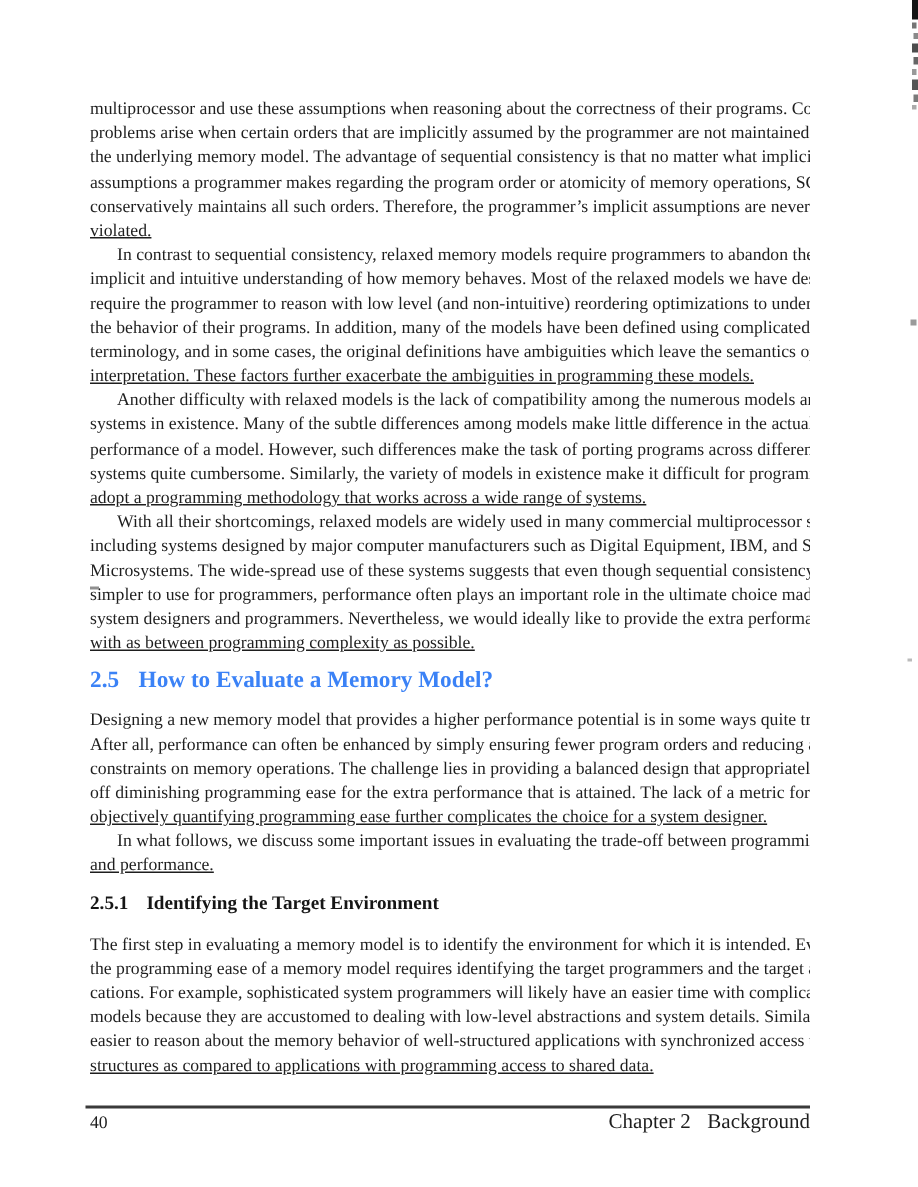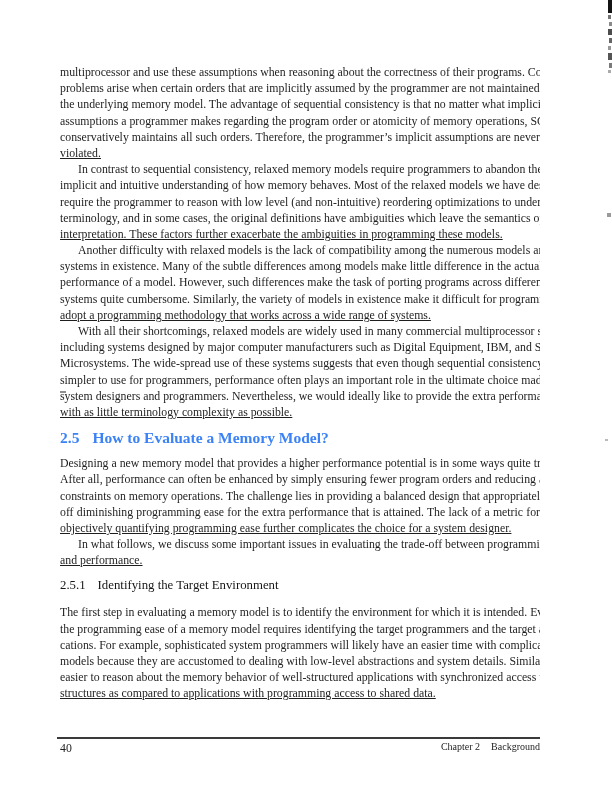--- a/index.html
+++ b/index.html
@@ -39,72 +39,73 @@
     font-size: 15.5px;
     line-height: 20px;
     font-weight: bold;
     color: #3b82f6;
   }
   .h1 .num { margin-right: 13px; }
   .h2 {
     margin: 9px 0 11px 0;
     font-size: 12.8px;
     line-height: 16px;
-    font-weight: normal;
+    font-weight: bold;
     color: #161616;
   }
   .h2 .num { margin-right: 12px; }
   .footer-rule {
     position: absolute;
     left: 57px; top: 737px;
     width: 483px; height: 1.5px;
     background: #3a3a3a;
   }
   .page-num {
     position: absolute;
     left: 60px; top: 741px;
     font-size: 11.8px;
     color: #1e1e1e;
   }
   .chapter {
     position: absolute;
     top: 741px; right: 72px;
-    font-size: 10px;
+    font-size: 14px;
     color: #1e1e1e;
   }
   .chapter .chap-label { margin-right: 11px; }
   .artifact { position: absolute; }
 </style>
 </head>
 <body>
 
 <div class="page">
   <div class="text-block" id="content-root">
       <div class="line">multiprocessor and use these assumptions when reasoning about the correctness of their programs. Correctness</div>
       <div class="line">problems arise when certain orders that are implicitly assumed by the programmer are not maintained by</div>
       <div class="line">the underlying memory model.  The advantage of sequential consistency is that no matter what implicit</div>
       <div class="line">assumptions a programmer makes regarding the program order or atomicity of memory operations, SC</div>
       <div class="line">conservatively maintains all such orders.  Therefore, the programmer’s implicit assumptions are never</div>
       <div class="line last">violated.</div>
       <div class="line first-indent">In contrast to sequential consistency, relaxed memory models require programmers to abandon their</div>
       <div class="line">implicit and intuitive understanding of how memory behaves. Most of the relaxed models we have described</div>
       <div class="line">require the programmer to reason with low level (and non-intuitive) reordering optimizations to understand</div>
+      <div class="line">the behavior of their programs.  In addition, many of the models have been defined using complicated</div>
       <div class="line">terminology, and in some cases, the original definitions have ambiguities which leave the semantics open to</div>
       <div class="line last">interpretation. These factors further exacerbate the ambiguities in programming these models.</div>
       <div class="line first-indent">Another difficulty with relaxed models is the lack of compatibility among the numerous models and</div>
       <div class="line">systems in existence.  Many of the subtle differences among models make little difference in the actual</div>
       <div class="line">performance of a model.  However, such differences make the task of porting programs across different</div>
       <div class="line">systems quite cumbersome.  Similarly, the variety of models in existence make it difficult for programmers to</div>
       <div class="line last">adopt a programming methodology that works across a wide range of systems.</div>
       <div class="line first-indent">With all their shortcomings, relaxed models are widely used in many commercial multiprocessor systems,</div>
       <div class="line">including systems designed by major computer manufacturers such as Digital Equipment, IBM, and Sun</div>
       <div class="line">Microsystems.  The wide-spread use of these systems suggests that even though sequential consistency is</div>
       <div class="line">simpler to use for programmers, performance often plays an important role in the ultimate choice made by</div>
       <div class="line">system designers and programmers.  Nevertheless, we would ideally like to provide the extra performance</div>
-      <div class="line last">with as little terminology complexity as possible.</div>
+      <div class="line last">with as between programming complexity as possible.</div>
       <div class="h1"><span class="num">2.5</span><span>How to Evaluate a Memory Model?</span></div>
       <div class="line">Designing a new memory model that provides a higher performance potential is in some ways quite trivial.</div>
       <div class="line">After all, performance can often be enhanced by simply ensuring fewer program orders and reducing atomicity</div>
       <div class="line">constraints on memory operations.  The challenge lies in providing a balanced design that appropriately trades</div>
       <div class="line">off diminishing programming ease for the extra performance that is attained.   The lack of a metric for</div>
       <div class="line last">objectively quantifying programming ease further complicates the choice for a system designer.</div>
       <div class="line first-indent">In what follows, we discuss some important issues in evaluating the trade-off between programming ease</div>
       <div class="line last">and performance.</div>
       <div class="h2"><span class="num">2.5.1</span><span>Identifying the Target Environment</span></div>
       <div class="line">The first step in evaluating a memory model is to identify the environment for which it is intended. Evaluating</div>

